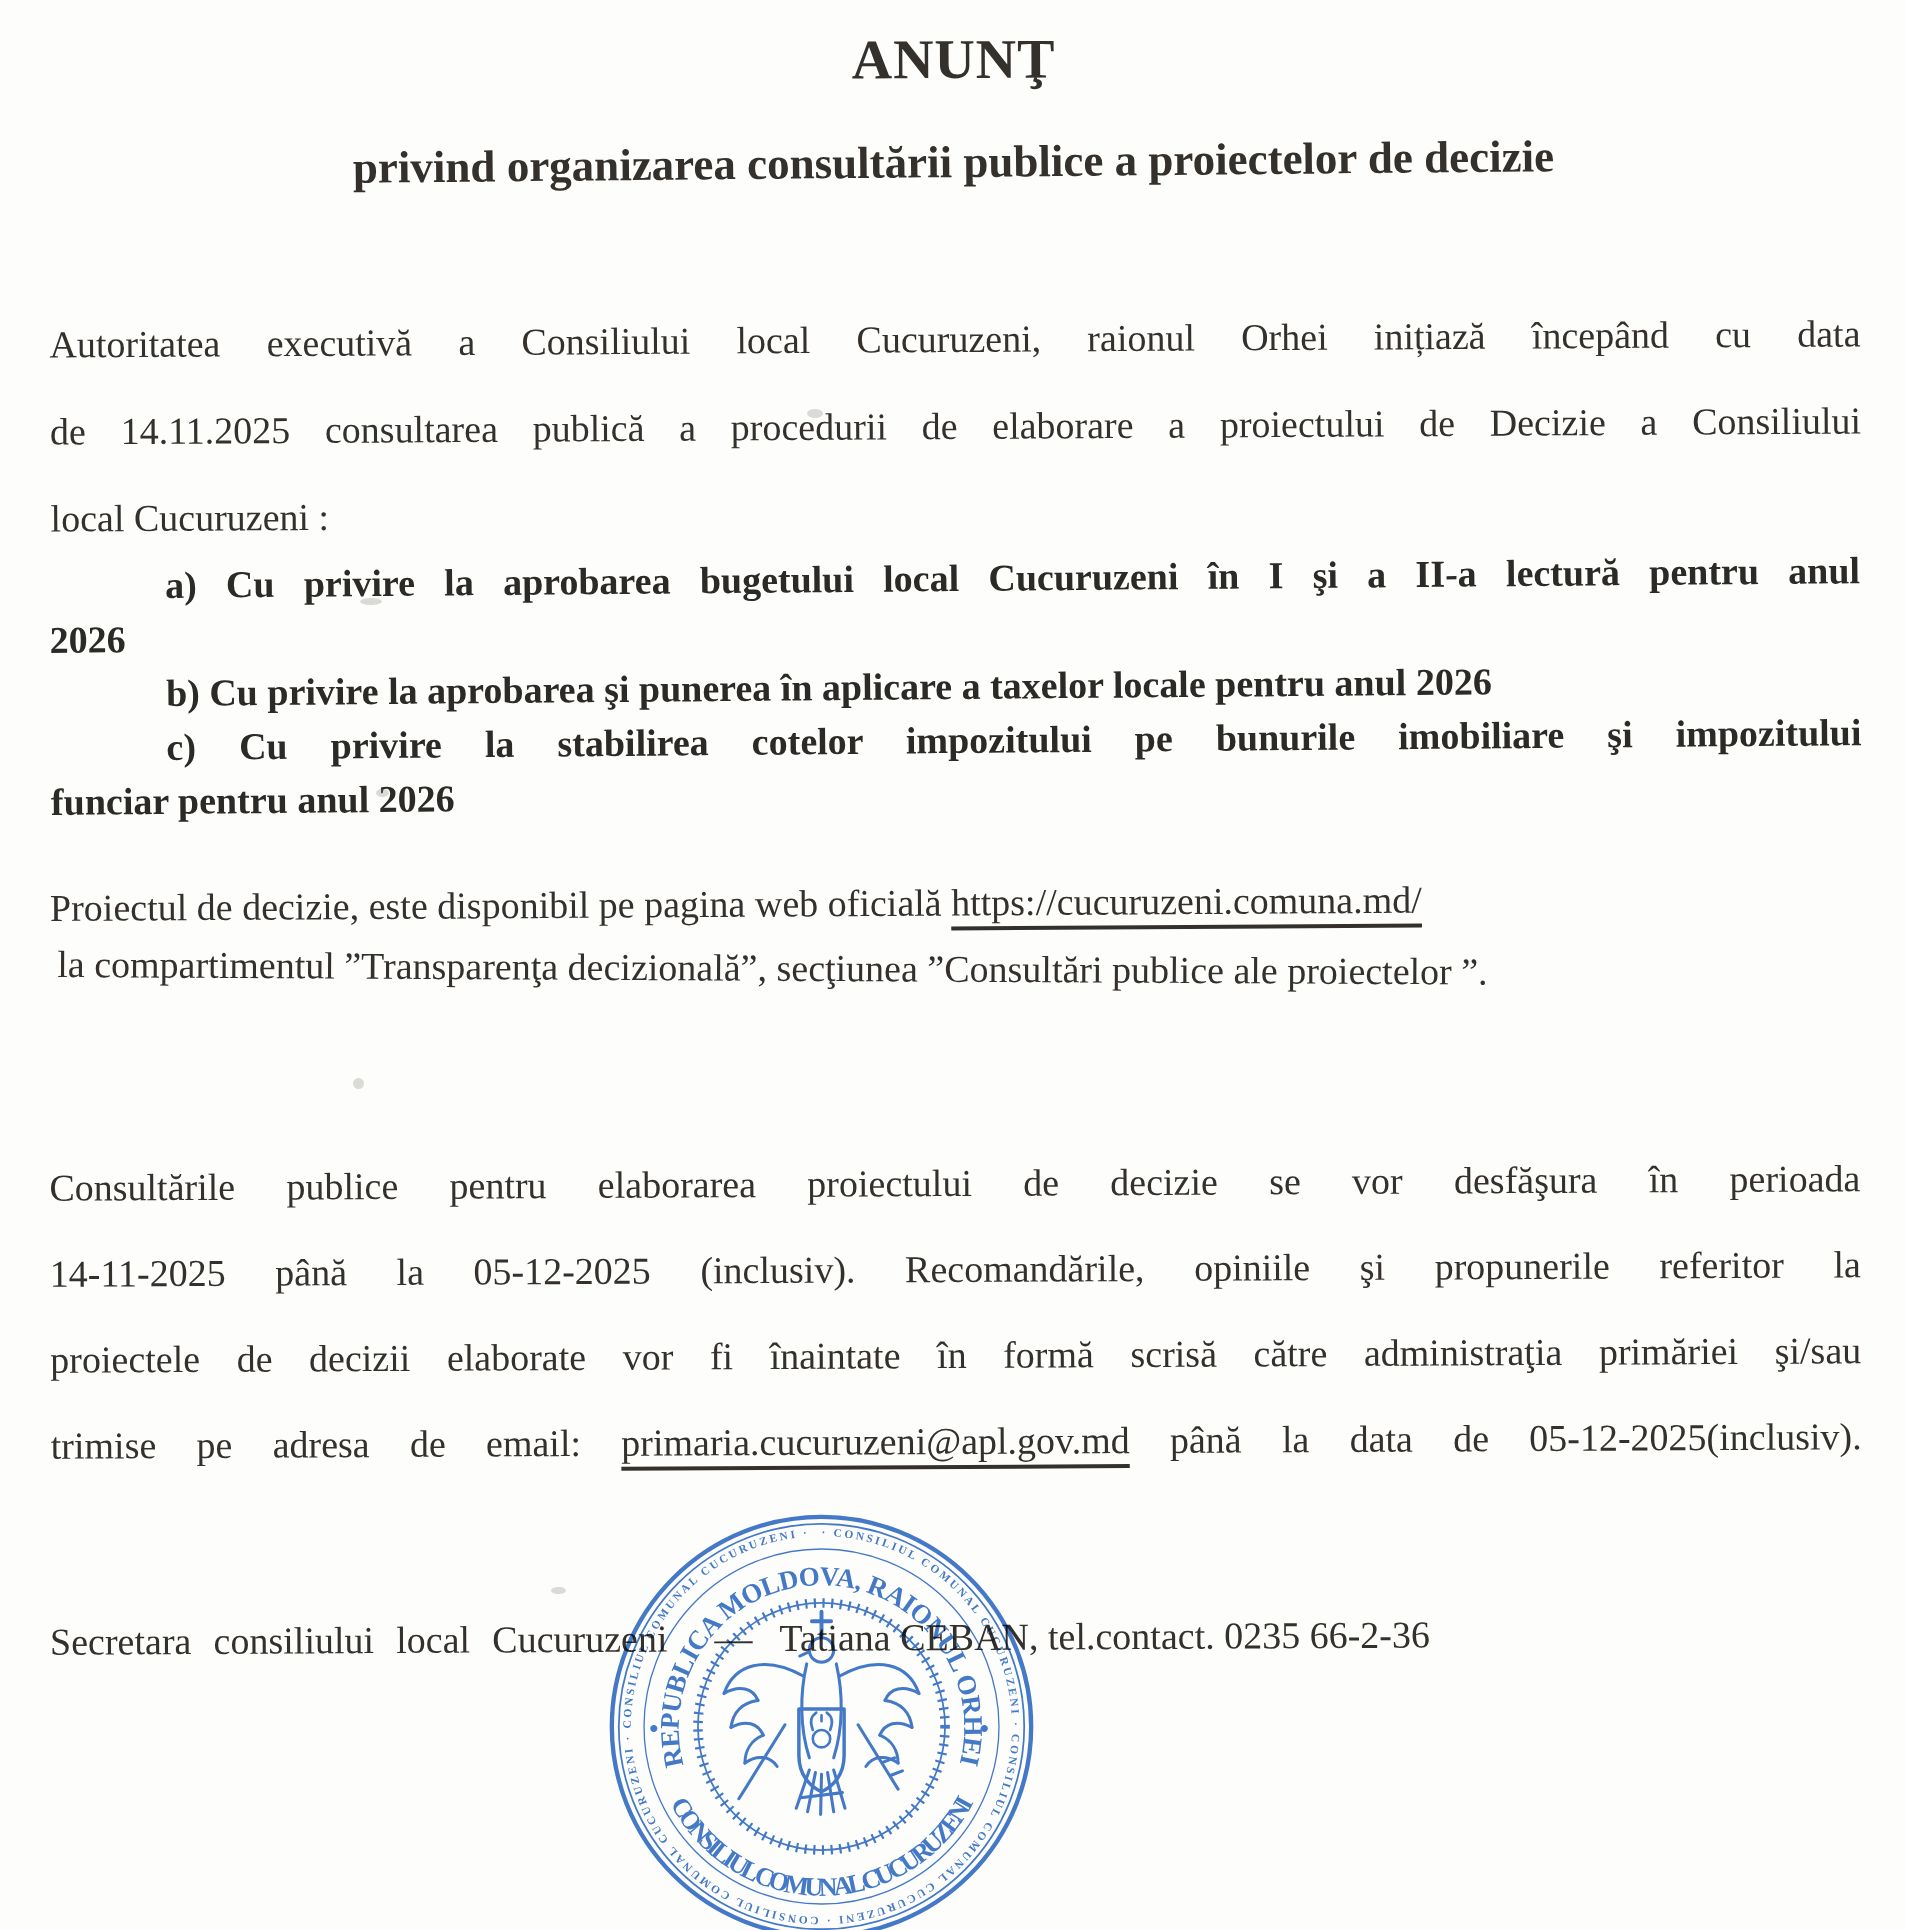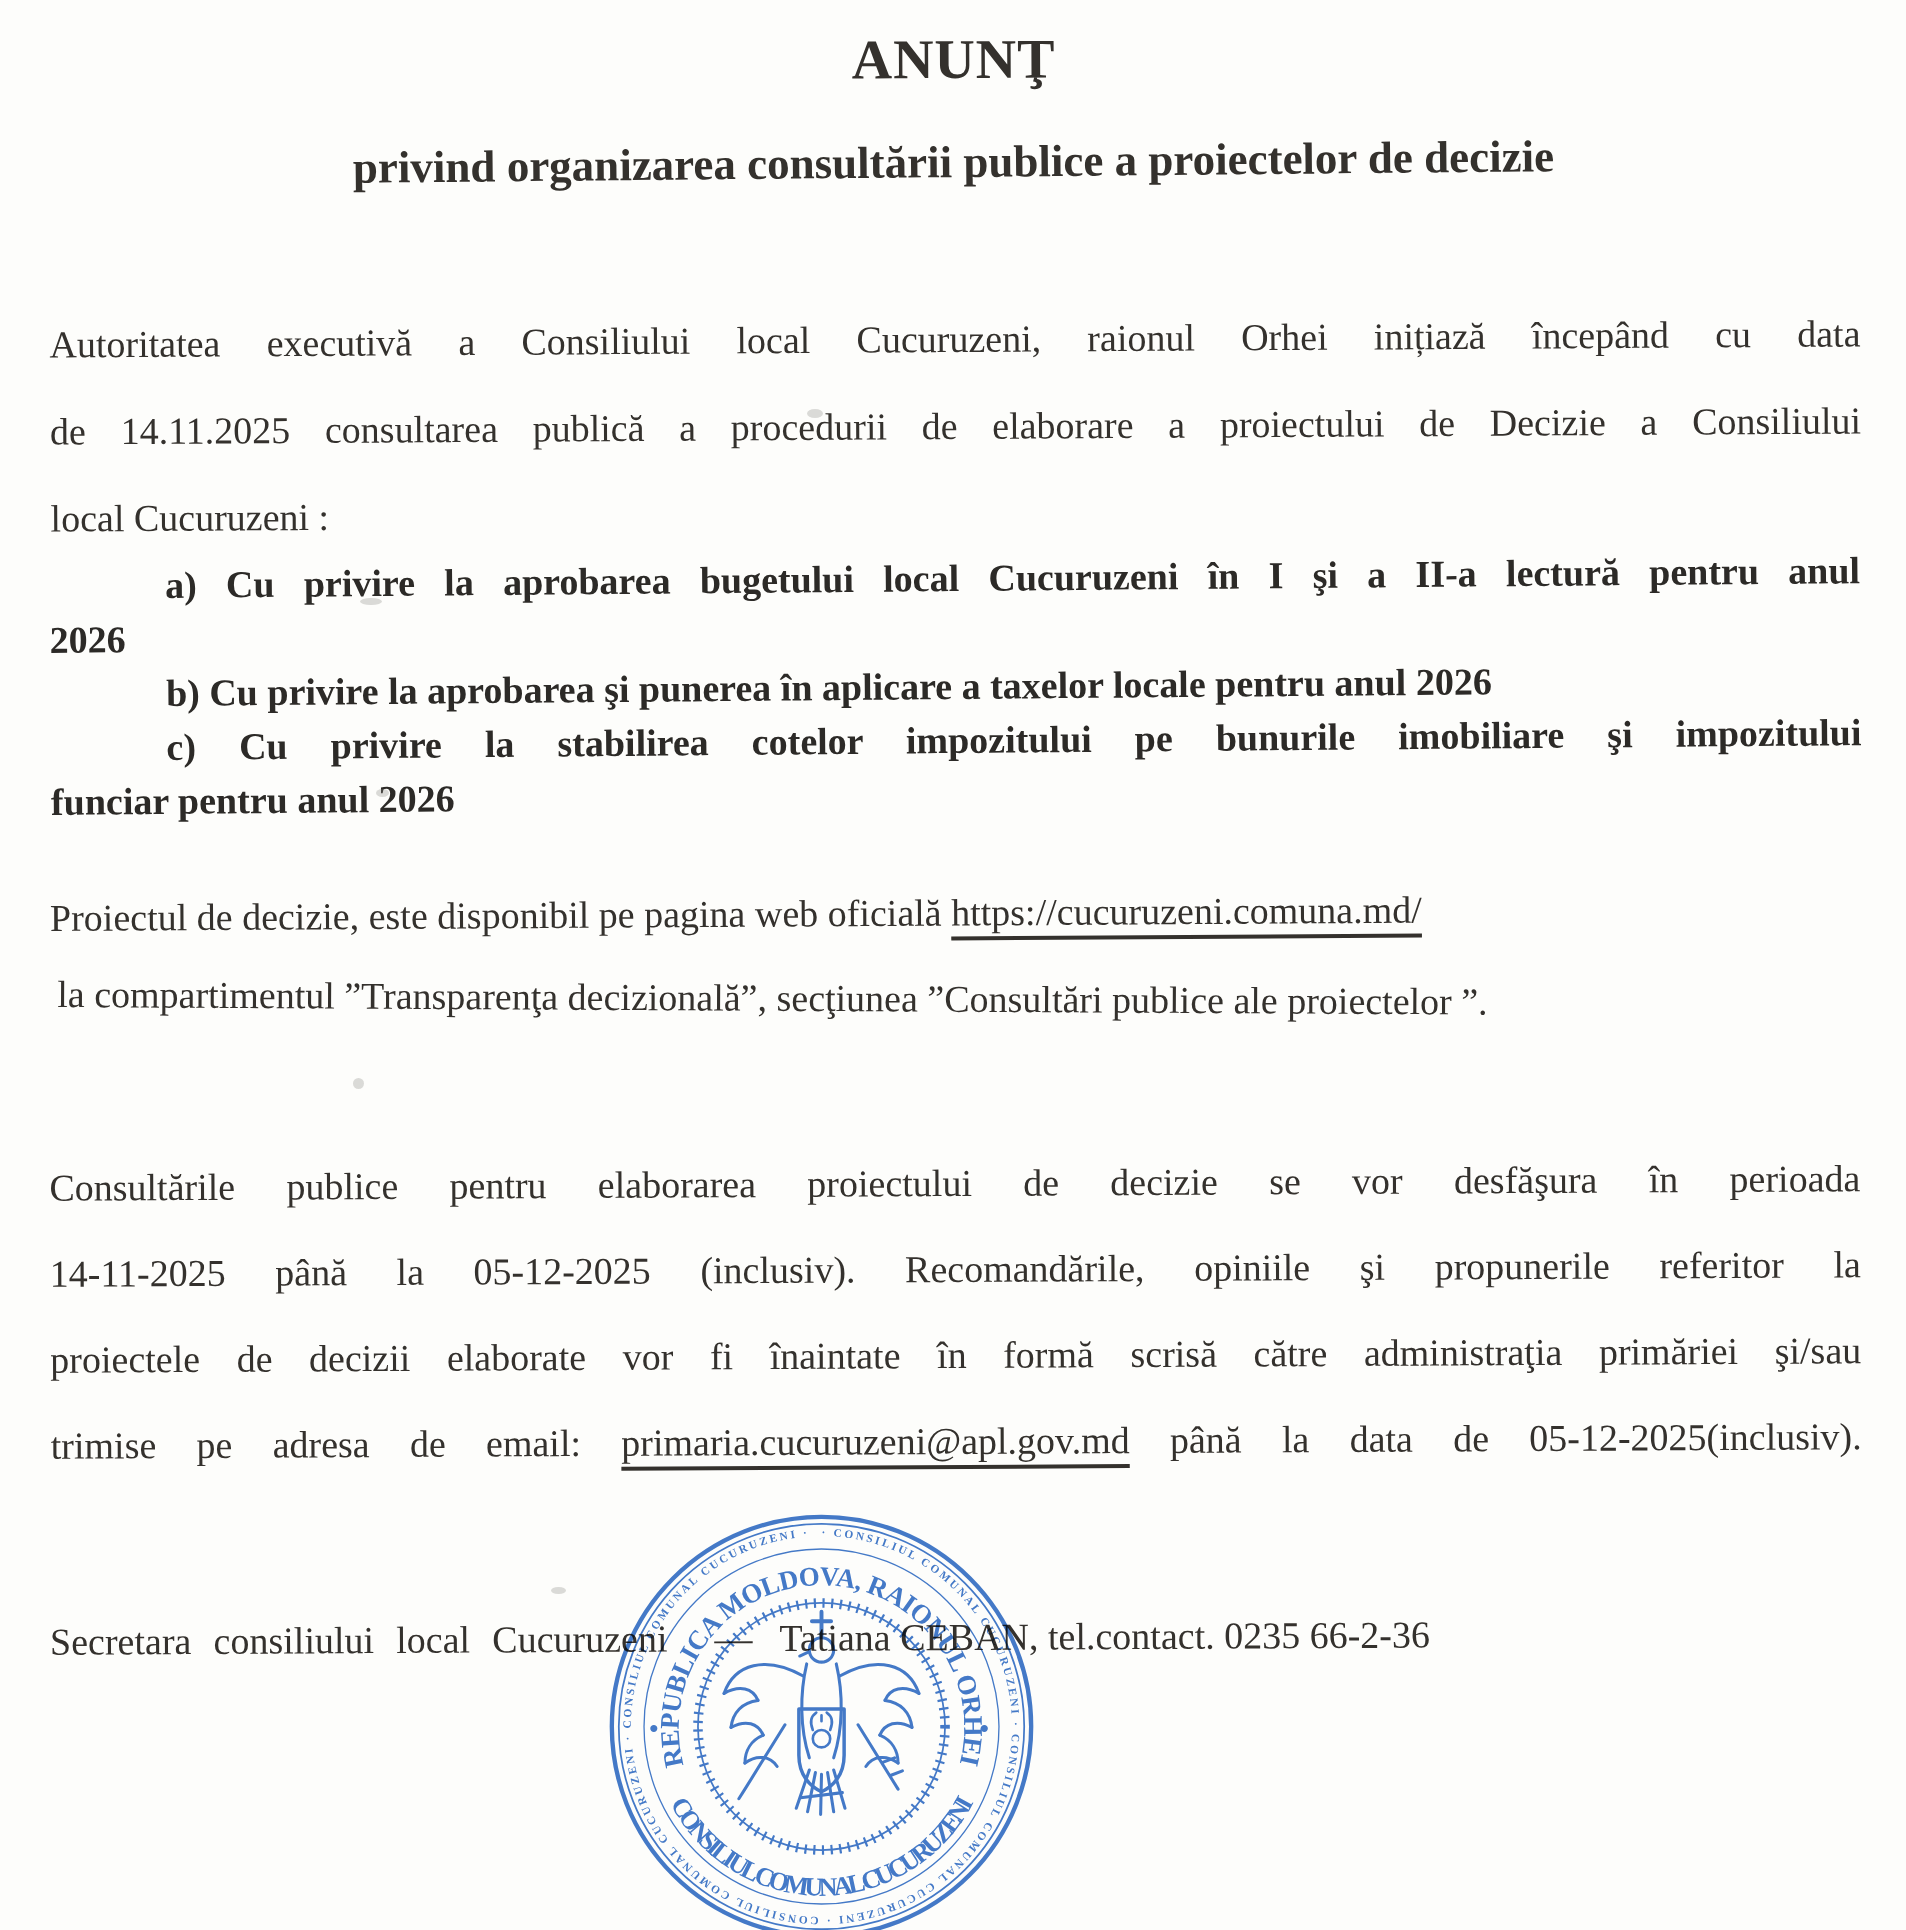--- a/index.html
+++ b/index.html
@@ -17,21 +17,21 @@
     transform:rotate(-0.3deg);
   }
   .doc-subtitle {
     position:absolute; top:136px; left:0; width:100%;
     text-align:center; font-size:45px; font-weight:bold;
     transform:rotate(-0.55deg);
   }
   .block { position:absolute; left:50px; width:1811px; font-size:38px; }
   .intro   { top:296px;  line-height:87px; transform:rotate(-0.35deg); }
   .list    { top:551px;  line-height:54px; font-weight:bold; color:#2c2a27; transform:rotate(-0.5deg); }
-  .webpara { top:880px;  line-height:76px; }
+  .webpara { top:880px;  line-height:56px; }
   .consult { top:1140px; line-height:86px; transform:rotate(-0.3deg); }
   .sig     { top:1615px; transform:rotate(-0.3deg); white-space:nowrap; }
   .ln { margin:0; }
   .just { text-align:justify; text-align-last:justify; text-justify:inter-word; }
   .indent { text-indent:116px; }
   .nowrap { white-space:nowrap; }
   .tilt-a { display:block; transform:rotate(-0.35deg); transform-origin:left center; }
   .tilt-b { display:block; transform:rotate(0.3deg);  transform-origin:left center; padding-left:7.3px; }
   .doclink {
     color:#34312d; text-decoration:underline;

